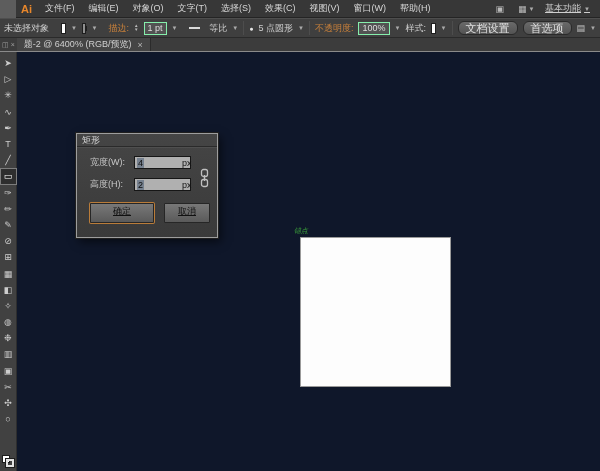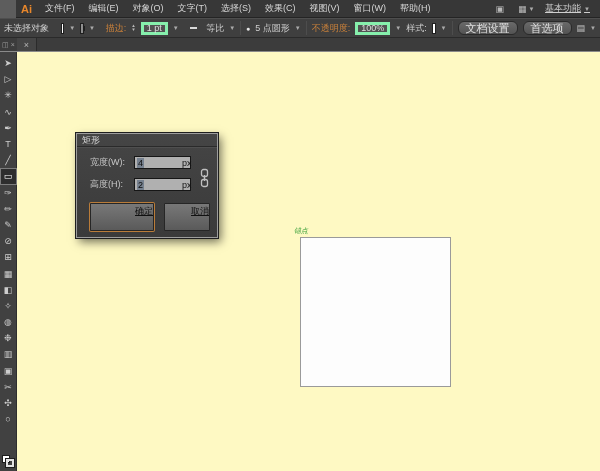--- a/index.html
+++ b/index.html
@@ -27,21 +27,21 @@
     position:absolute; top:18px; left:0; right:0; height:20px;
     background:#3f3f3f; border-top:1px solid #4e4e4e; border-bottom:1px solid #2a2a2a;
     display:flex; align-items:center; font-size:9px; padding:0 4px; gap:5px; white-space:nowrap;
   }
   .ob-label { color:#cfcfcf;text-align:center; }
   .ob-link { color:#c9803a; }
   .swatch { width:11px; height:11px; border:1px solid #1e1e1e; background:#fff; display:inline-block; }
   .swatch.stroke { background:#8f8f8f; position:relative; }
   .swatch.stroke::after { content:""; position:absolute; inset:2px; background:#3f3f3f; border:1px solid #1e1e1e; }
   .mini-field {
-    background:#525252; border:3px solid #86efac; color:#dedede;
+    background:#525252; border:1px solid #86efac; color:#dedede;
     height:13px; line-height:11px; padding:0 3px; display:inline-flex; align-items:center;
   }
   .stepper { display:inline-flex; flex-direction:column; justify-content:center; line-height:4px; font-size:4.5px; color:#bbb; }
   .stroke-line { width:38px; height:2px; background:#d9d9d9; display:inline-block; margin-right:4px; }
   .sep { width:1px; height:14px; background:#2c2c2c; border-right:1px solid #4d4d4d; }
   .ob-btn {
     background:linear-gradient(#6a6a6a,#535353); border:1px solid #2a2a2a; color:#e0e0e0;
     height:14px; line-height:12px; padding:0 7px; font-size:11px; display:inline-flex; align-items:center; border-radius:6px;
   }
   .brush-dot { font-size:7px; color:#e6e6e6; }
@@ -60,42 +60,42 @@
   .toolbar {
     width:17px; background:#414141; border-right:1px solid #2e2e2e;
     display:flex; flex-direction:column; align-items:center; padding-top:3px; position:relative;
   }
   .tool { width:17px; height:16.2px; display:flex; align-items:center; justify-content:center;
           font-size:9px; color:#cdcdcd; }
   .tool.selected { background:#2e2e2e; box-shadow:inset 0 0 0 1px #7d7d7d; color:#fff; }
   .tb-swatches { position:absolute; bottom:3px; left:2px; width:13px; height:13px; }
   .tb-fill { position:absolute; left:0; top:0; width:8px; height:8px; background:#fff; border:1px solid #1d1d1d; }
   .tb-stroke { position:absolute; left:4px; top:4px; width:8px; height:8px; border:2px solid #e2e2e2; outline:1px solid #1d1d1d; background:transparent; }
-  .canvas { flex:1; position:relative; background:#fef9c3; }
+  .canvas { flex:1; position:relative; background:#0f172a; }
   
   .artboard { position:absolute; left:283px; top:185px; width:151px; height:150px; background:#fdfdfd; border:1px solid #9a9a9a; }
   .smart-guide { position:absolute; left:277px; top:174px; font-size:7px; color:#3aa03a; font-style:italic; }
   
   .dialog {
     position:absolute; left:59px; top:81px; width:142px; height:105px;
     background:linear-gradient(#454545,#3a3a3a);
     border:1px solid #9d9d9d; box-shadow:0 0 0 1px #1f1f1f, 3px 4px 9px rgba(0,0,0,.55);
     font-size:9px;
   }
   .dialog-title { height:13px; line-height:13px; padding-left:5px; color:#d2d2d2;
                   border-bottom:1px solid #2a2a2a; box-shadow:0 1px 0 #4f4f4f; }
   .dlg-row { display:flex; align-items:center; margin:9px 0 0 13px; }
   .dlg-label { width:44px; color:#c8c8c8; }
   .dlg-field { width:57px; height:13px; background:#b0b0b0; border:1px solid #161616;
                color:#141414; display:flex; align-items:center; padding:0 2px; }
   .dlg-field .sel { background:#76818f; color:#0d0d0d; padding:0 1px; }
   .dlg-field .unit { margin-left:2px;padding-left:36px; }
   .chain { position:absolute; right:7px; top:34px; width:11px; height:20px; }
   .dlg-buttons { display:flex; margin:12px 0 0 13px; gap:10px; }
-  .dlg-btn { height:28px; line-height:14px; text-align:right; color:#111;
+  .dlg-btn { height:20px; line-height:14px; text-align:center; color:#111;
              background:linear-gradient(#787878,#5a5a5a); border:1px solid #262626; border-radius:1px; font-size:9px;text-decoration:underline; }
   .dlg-btn.ok { width:64px; box-shadow:0 0 0 1px #ba7c39; }
   .dlg-btn.cancel { width:46px; }
 </style>
 </head>
 <body>
 
 <div class="menubar">
   <span class="ai-logo">Ai</span>
   <span class="menu-item">文件(F)</span>
@@ -154,20 +154,21 @@
   <span class="panel-ico">▤</span>
   <span class="caret">▼</span>
 </div>
 
 <div class="tabbar">
   <span class="win-controls">
     <span>◫</span>
     <span>×</span>
   </span>
   <span class="doc-tab">
+    <span>题-2 @ 6400% (RGB/预览)</span>
     <span class="tab-close">×</span>
   </span>
 </div>
 
 <div class="main">
 
   <div class="toolbar">
 
     <div class="tool">➤</div>
       <div class="tool">▷</div>

